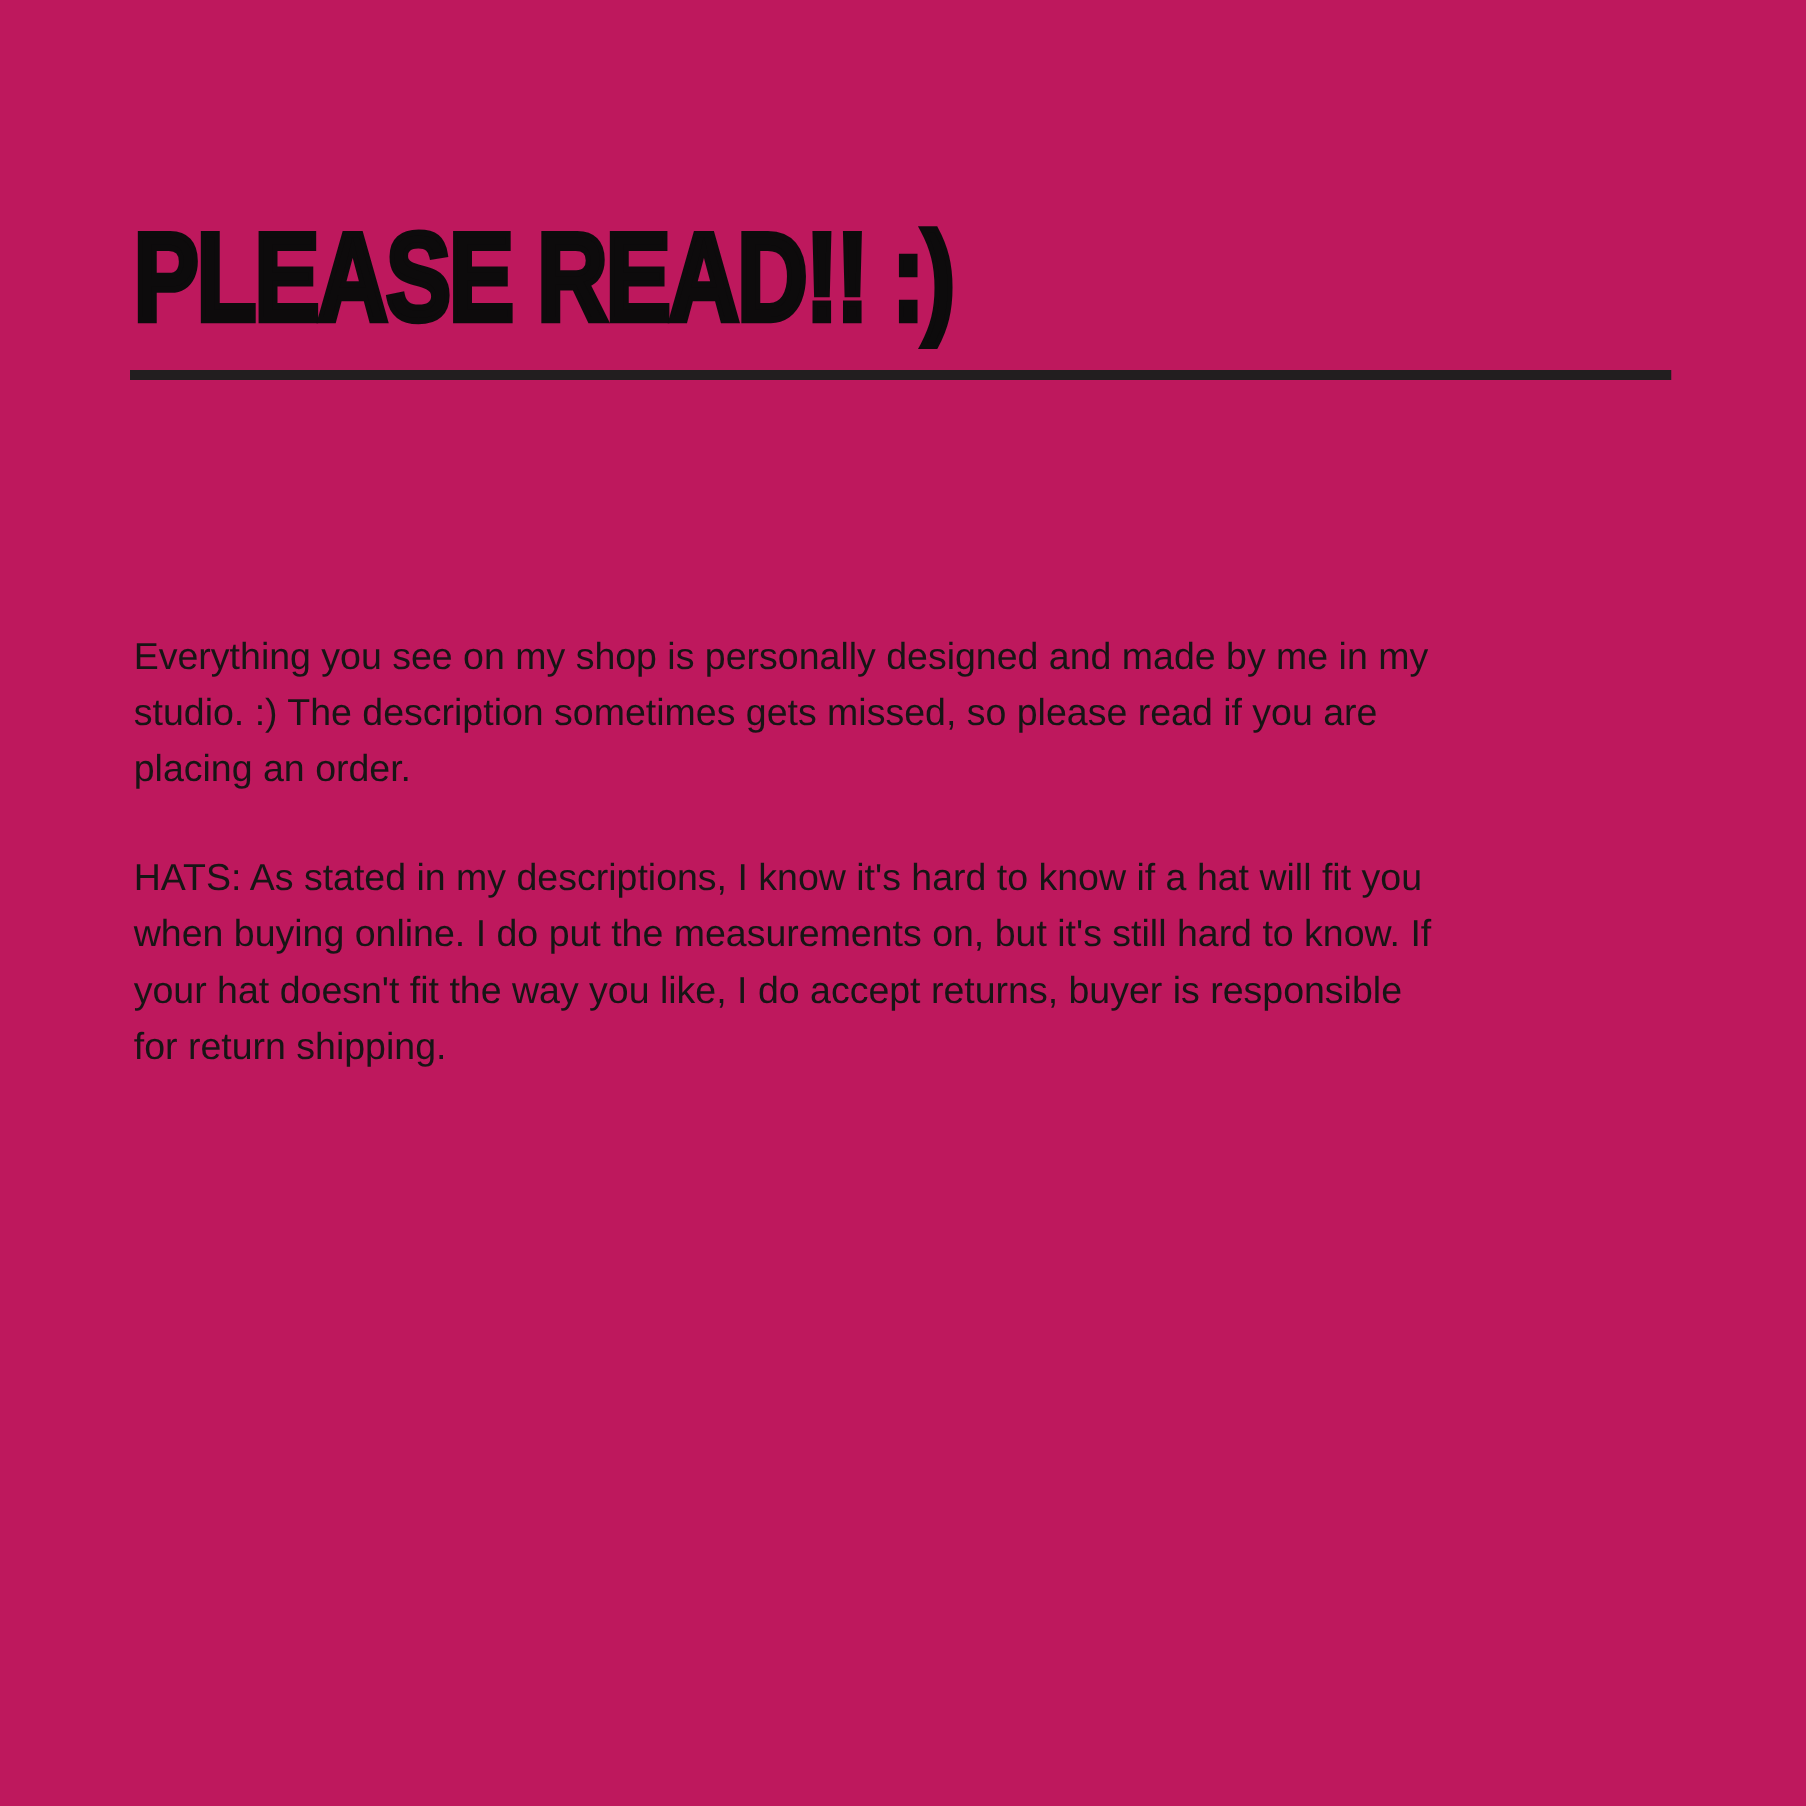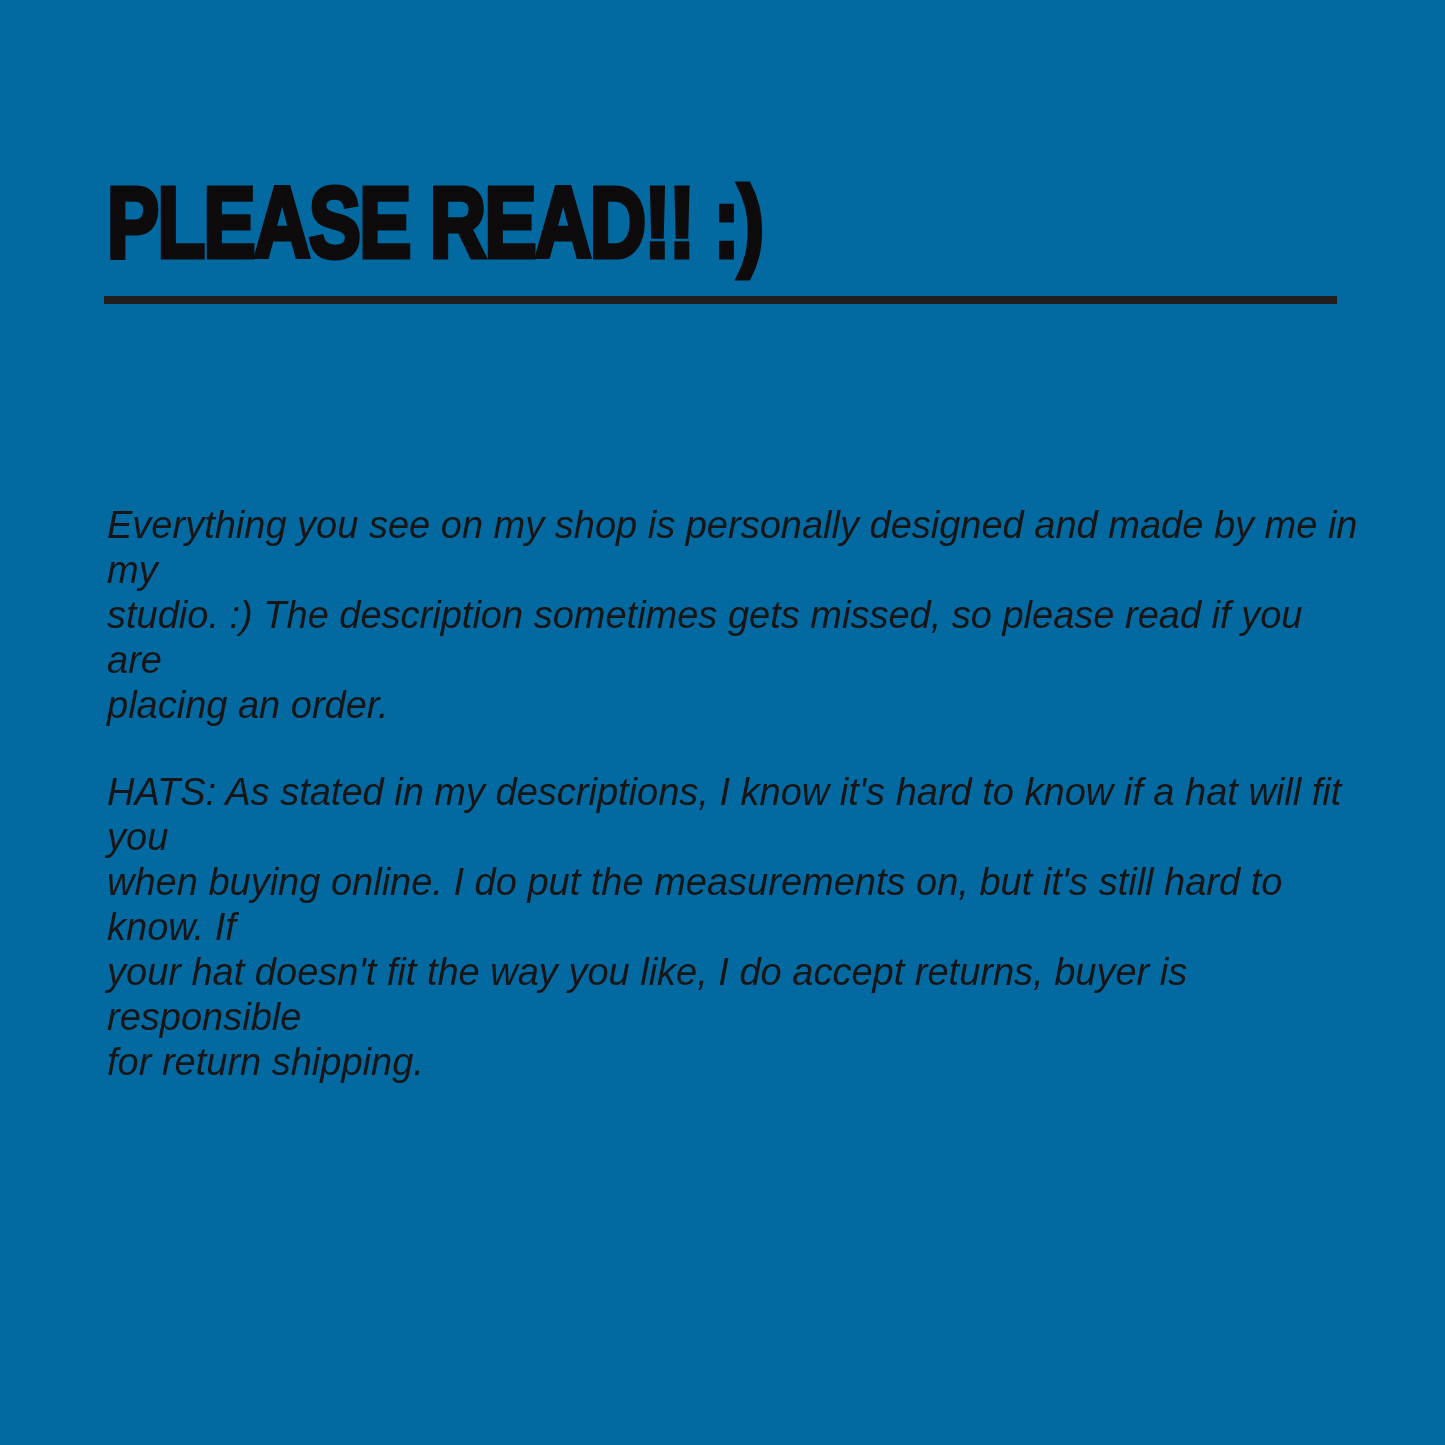--- a/index.html
+++ b/index.html
@@ -4,21 +4,21 @@
 <style>
   html, body {
     margin: 0;
     padding: 0;
     background: #ffffff;
   }
   .canvas {
     position: relative;
     width: 1445px;
     height: 1445px;
-    background: #0369a1;
+    background: #be185d;
     overflow: hidden;
     font-family: "Liberation Sans", sans-serif;
   }
   .title {
     position: absolute;
     left: 107px;
     top: 172px;
     margin: 0;
     font-family: "Liberation Sans", sans-serif;
     font-weight: 700;
@@ -38,23 +38,22 @@
     width: 1233px;
     height: 8px;
     background: #221e1f;
   }
   .body-text {
     position: absolute;
     left: 107px;
     top: 503px;
     width: 1260px;
     color: #171515;
-    font-size: 38px;
+    font-size: 30px;
     line-height: 45px;
-    font-style: italic;
   }
   .body-text p {
     margin: 0 0 42px 0;
     white-space: pre-line;
   }
   .body-text p:last-child {
     margin-bottom: 0;
   }
 </style>
 </head>

